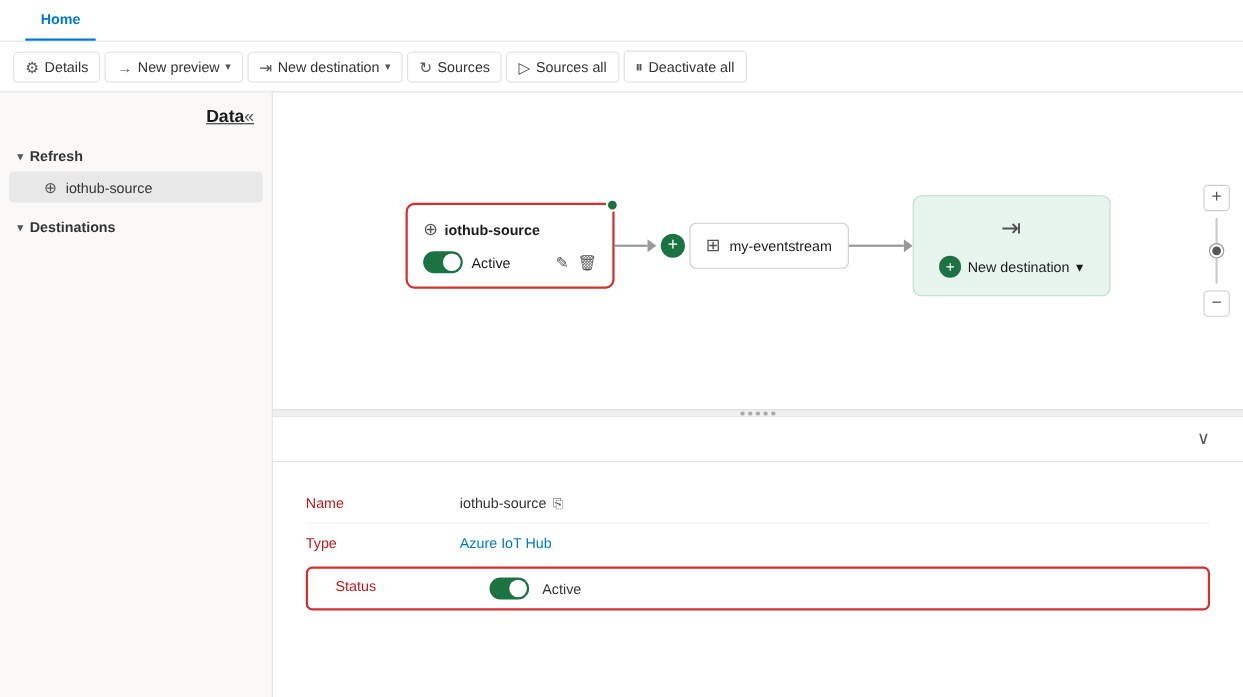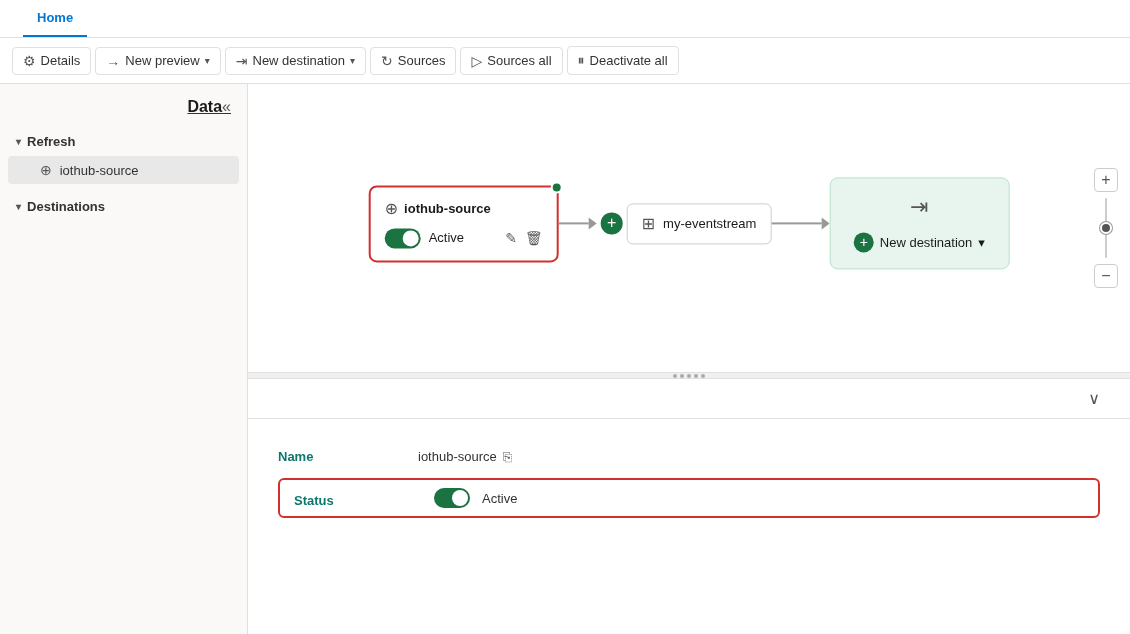--- a/index.html
+++ b/index.html
@@ -383,41 +383,41 @@
       align-items: center;
       padding: 10px 0;
       gap: 20px;
     }
     .details-row + .details-row {
       border-top: 1px solid #f0f0f0;
     }
     .details-label {
       width: 120px;
       font-size: 13px;
-      color: #0f766e;
-      font-weight: 700;
+      color: #b91c1c;
+      font-weight: 400;
       flex-shrink: 0;
     }
     .details-value {
       font-size: 13px;
       color: #333;
       display: flex;
       align-items: center;
       gap: 6px;
     }
     .details-value.link { color: #0078d4; }
     .copy-icon { font-size: 12px; color: #555; cursor: pointer; }
 
     
     .status-row-highlight {
       border: 2px solid #d32f2f;
       border-radius: 6px;
-      padding: 8px 14px;
-      display: flex;
-      align-items: flex-end;
+      padding: 8px 25px;
+      display: flex;
+      align-items: flex-start;
       gap: 20px;
       margin-top: 4px;
     }
 
     
     .details-toggle {
       position: relative;
       width: 36px;
       height: 20px;
       display: inline-block;
@@ -600,20 +600,26 @@
       <div class="details-content">
 
         <div class="details-row">
           <div class="details-label">Name</div>
           <div class="details-value">
             <span>iothub-source</span>
             <span class="copy-icon">⎘</span>
           </div>
         </div>
 
+        <div class="details-row">
+          <div class="details-label">Type</div>
+          <div class="details-value link">
+            <span>Azure IoT Hub</span>
+          </div>
+        </div>
 
         <div class="status-row-highlight">
           <div class="details-label">Status</div>
           <div class="details-value">
             <div class="details-toggle">
               <div class="track"></div>
               <div class="thumb"></div>
             </div>
             <span>Active</span>
           </div>

